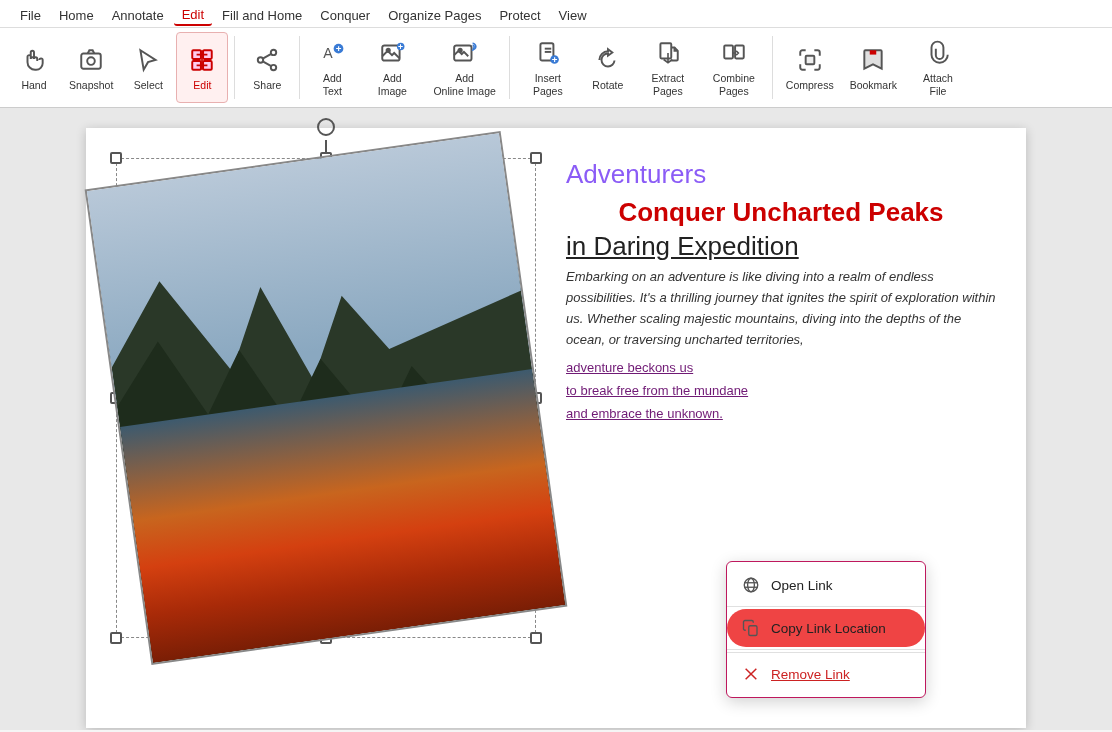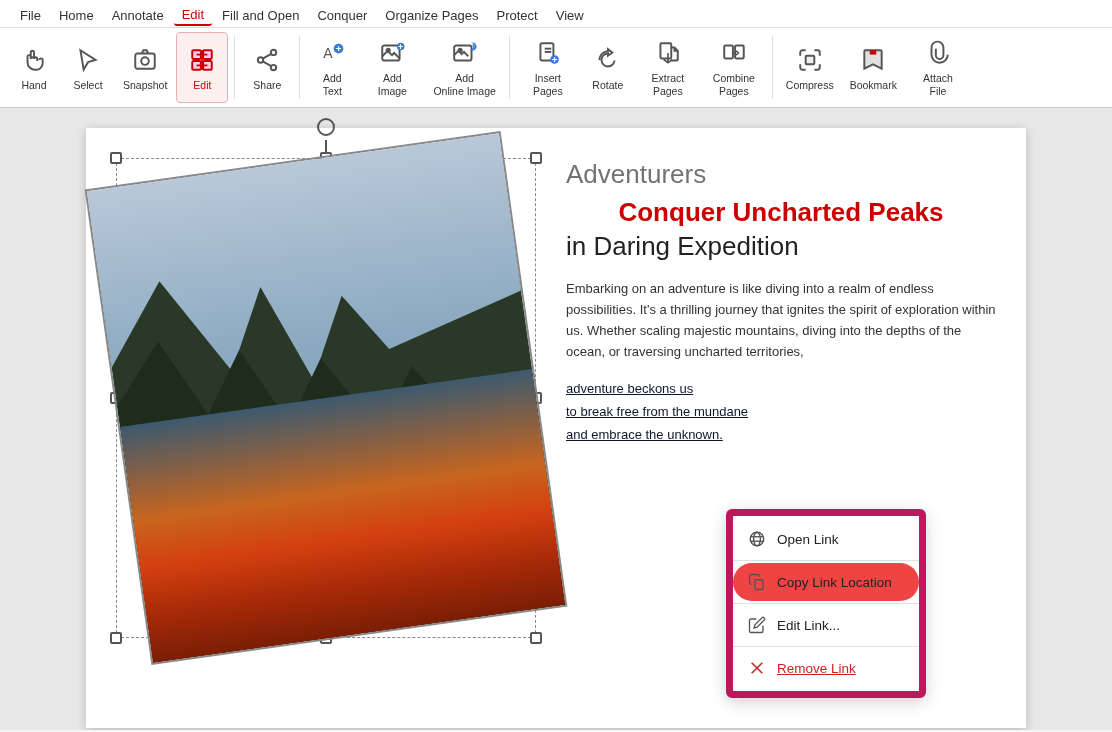--- a/index.html
+++ b/index.html
@@ -199,59 +199,61 @@
     }
 
     
     .text-content {
       flex: 1;
       padding-top: 10px;
     }
     .headline-normal {
       font-size: 26px;
       font-weight: 500;
-      color: #737373;
+      color: #8b5cf6;
       line-height: 1.3;
       margin-bottom: 4px;
     }
     .headline-red {
       font-size: 26px;
       font-weight: 700;
       color: #cc0000;
       line-height: 1.3;
       text-align: center;
     }
     .headline-sub {
       font-size: 26px;
       font-weight: 400;
       color: #222;
       line-height: 1.3;
-      margin-bottom: 16px;
+      margin-bottom: 4px;
+      text-decoration: underline;
     }
     .body-text {
       font-size: 13px;
       color: #333;
       line-height: 1.6;
-      margin-bottom: 14px;
+      margin-bottom: 5px;
+      font-style: italic;
     }
     .link-text {
       font-size: 13px;
-      color: #0f172a;
+      color: #701a75;
       line-height: 1.8;
       text-decoration: underline;
       cursor: pointer;
     }
 
     
     .context-menu {
       position: absolute;
       bottom: 30px;
       right: 100px;
       background: #fff;
-      border: 7px solid #be185d;
+      border: 1px solid #be185d;
       border-radius: 6px;
       box-shadow: 0 4px 16px rgba(0,0,0,0.18);
       width: 200px;
       padding: 4px 0;
       z-index: 100;
     }
     .ctx-item {
       display: flex;
       align-items: center;
       gap: 10px;
@@ -280,56 +282,56 @@
     .svg-icon { width: 26px; height: 26px; }
   </style>
 </head>
 <body>
 
 <div class="menu-bar">
   <span class="menu-item">File</span>
   <span class="menu-item">Home</span>
   <span class="menu-item">Annotate</span>
   <span class="menu-item active">Edit</span>
-  <span class="menu-item">Fill and Open</span>
+  <span class="menu-item">Fill and Home</span>
   <span class="menu-item">Conquer</span>
   <span class="menu-item">Organize Pages</span>
   <span class="menu-item">Protect</span>
   <span class="menu-item">View</span>
 </div>
 
 <div class="toolbar">
 
   <button class="toolbar-btn">
     <div class="icon-area">
       <svg class="svg-icon" viewBox="0 0 24 24" fill="none" stroke="#555" stroke-width="1.8">
         <path d="M9 11V5a1.5 1.5 0 013 0v6M9 11V9a1.5 1.5 0 00-3 0v5a7 7 0 007 7h1a6 6 0 006-6v-3a1.5 1.5 0 00-3 0M9 11a1.5 1.5 0 013 0M12 11a1.5 1.5 0 013 0v2"></path>
       </svg>
     </div>
     <span class="btn-label">Hand</span>
   </button>
 
   <button class="toolbar-btn">
     <div class="icon-area">
       <svg class="svg-icon" viewBox="0 0 24 24" fill="none" stroke="#555" stroke-width="1.8">
-        <path d="M5 3l14 9-7 2-4 7L5 3z"></path>
-      </svg>
-    </div>
-    <span class="btn-label">Select</span>
-  </button>
-
-  <button class="toolbar-btn">
-    <div class="icon-area">
-      <svg class="svg-icon" viewBox="0 0 24 24" fill="none" stroke="#555" stroke-width="1.8">
         <rect x="3" y="6" width="18" height="14" rx="2"></rect>
         <circle cx="12" cy="13" r="3.5"></circle>
         <path d="M9 6l1.5-3h3L15 6"></path>
       </svg>
     </div>
     <span class="btn-label">Snapshot</span>
+  </button>
+
+  <button class="toolbar-btn">
+    <div class="icon-area">
+      <svg class="svg-icon" viewBox="0 0 24 24" fill="none" stroke="#555" stroke-width="1.8">
+        <path d="M5 3l14 9-7 2-4 7L5 3z"></path>
+      </svg>
+    </div>
+    <span class="btn-label">Select</span>
   </button>
 
   <button class="toolbar-btn edit-active">
     <div class="icon-area">
       <svg class="svg-icon" viewBox="0 0 24 24" fill="none" stroke-width="1.8">
         <rect x="3" y="3" width="8" height="8" rx="1" stroke="#c00" fill="#fce"></rect>
         <rect x="13" y="3" width="8" height="8" rx="1" stroke="#c00" fill="#fce"></rect>
         <rect x="3" y="13" width="8" height="8" rx="1" stroke="#c00" fill="#fce"></rect>
         <rect x="13" y="13" width="8" height="8" rx="1" stroke="#c00" fill="#fce"></rect>
         <path d="M7 7h10M7 17h10M12 3v18" stroke="#c00" stroke-width="1.5"></path>
@@ -568,29 +570,20 @@
             <svg width="18" height="18" viewBox="0 0 24 24" fill="none" stroke="#555" stroke-width="1.8">
               <rect x="9" y="9" width="11" height="13" rx="2"></rect>
               <path d="M5 15H4a2 2 0 01-2-2V4a2 2 0 012-2h9a2 2 0 012 2v1"></path>
             </svg>
           </div>
           <span>Copy Link Location</span>
         </div>
 
         <div class="ctx-divider"></div>
 
-        <div class="ctx-item">
-          <div class="ctx-icon">
-            <svg width="18" height="18" viewBox="0 0 24 24" fill="none" stroke="#555" stroke-width="1.8">
-              <path d="M11 4H4a2 2 0 00-2 2v14a2 2 0 002 2h14a2 2 0 002-2v-7"></path>
-              <path d="M18.5 2.5a2 2 0 013 3L12 15l-4 1 1-4 9.5-9.5z"></path>
-            </svg>
-          </div>
-          <span>Edit Link...</span>
-        </div>
 
         <div class="ctx-divider"></div>
 
         <div class="ctx-item">
           <div class="ctx-icon">
             <svg width="16" height="16" viewBox="0 0 24 24" fill="none" stroke="#cc2222" stroke-width="2.2">
               <line x1="4" y1="4" x2="20" y2="20"></line>
               <line x1="20" y1="4" x2="4" y2="20"></line>
             </svg>
           </div>

